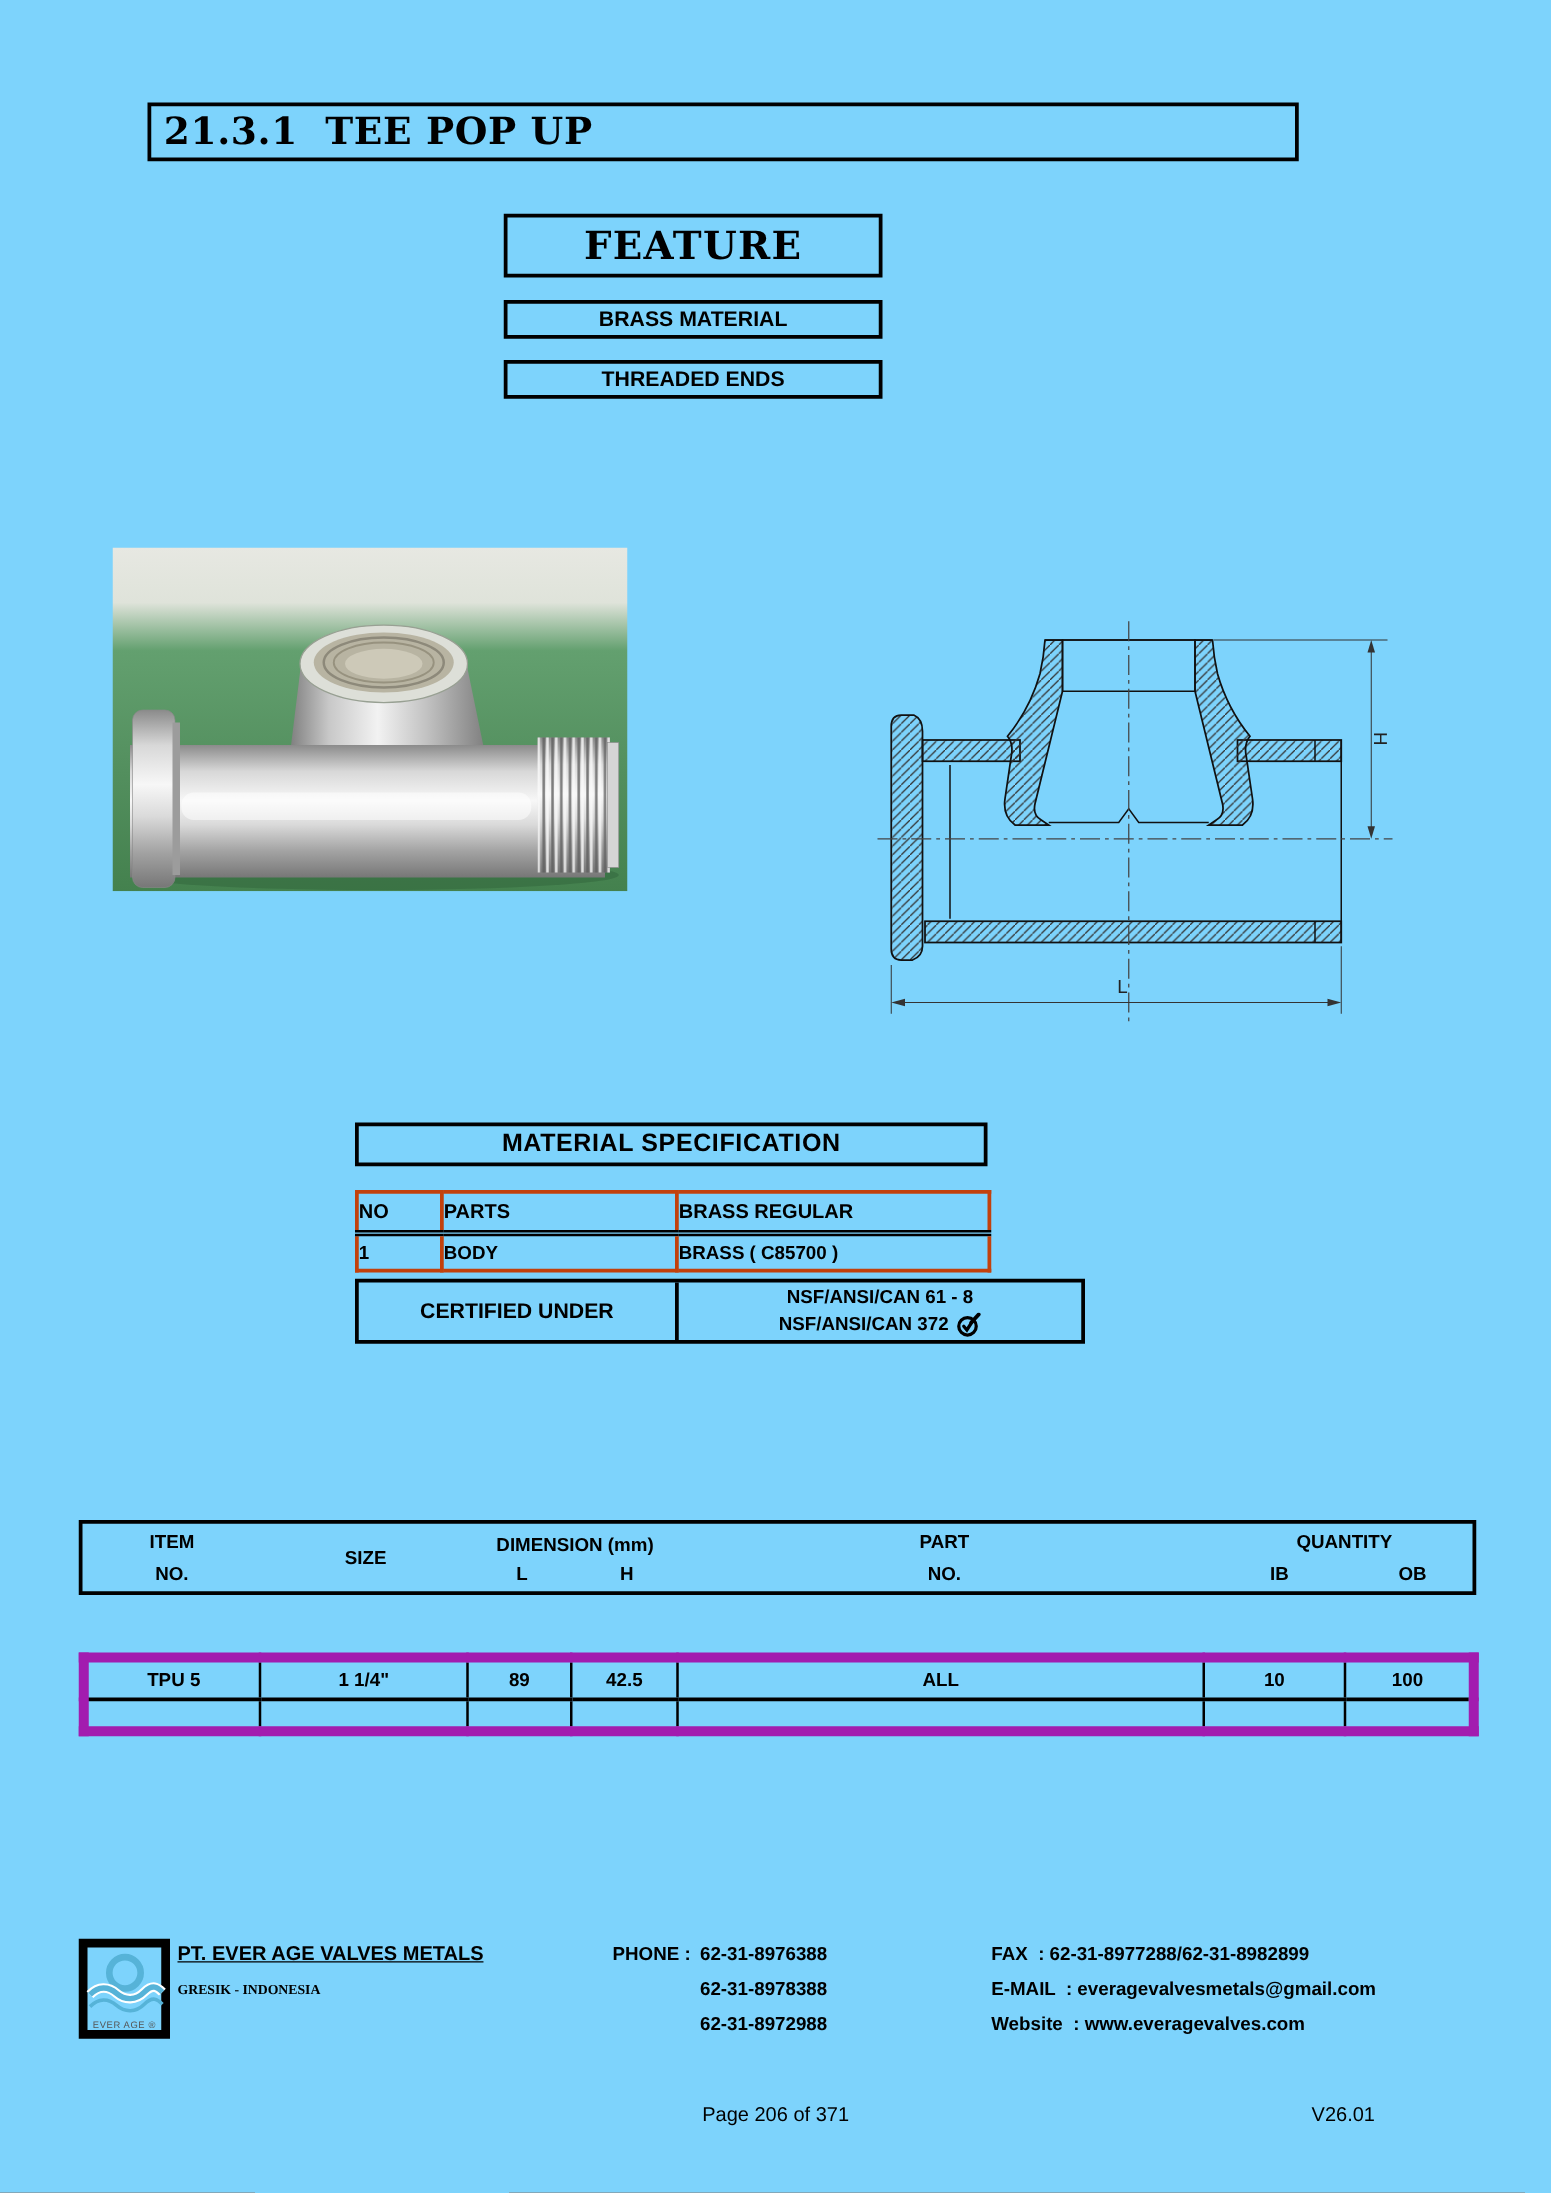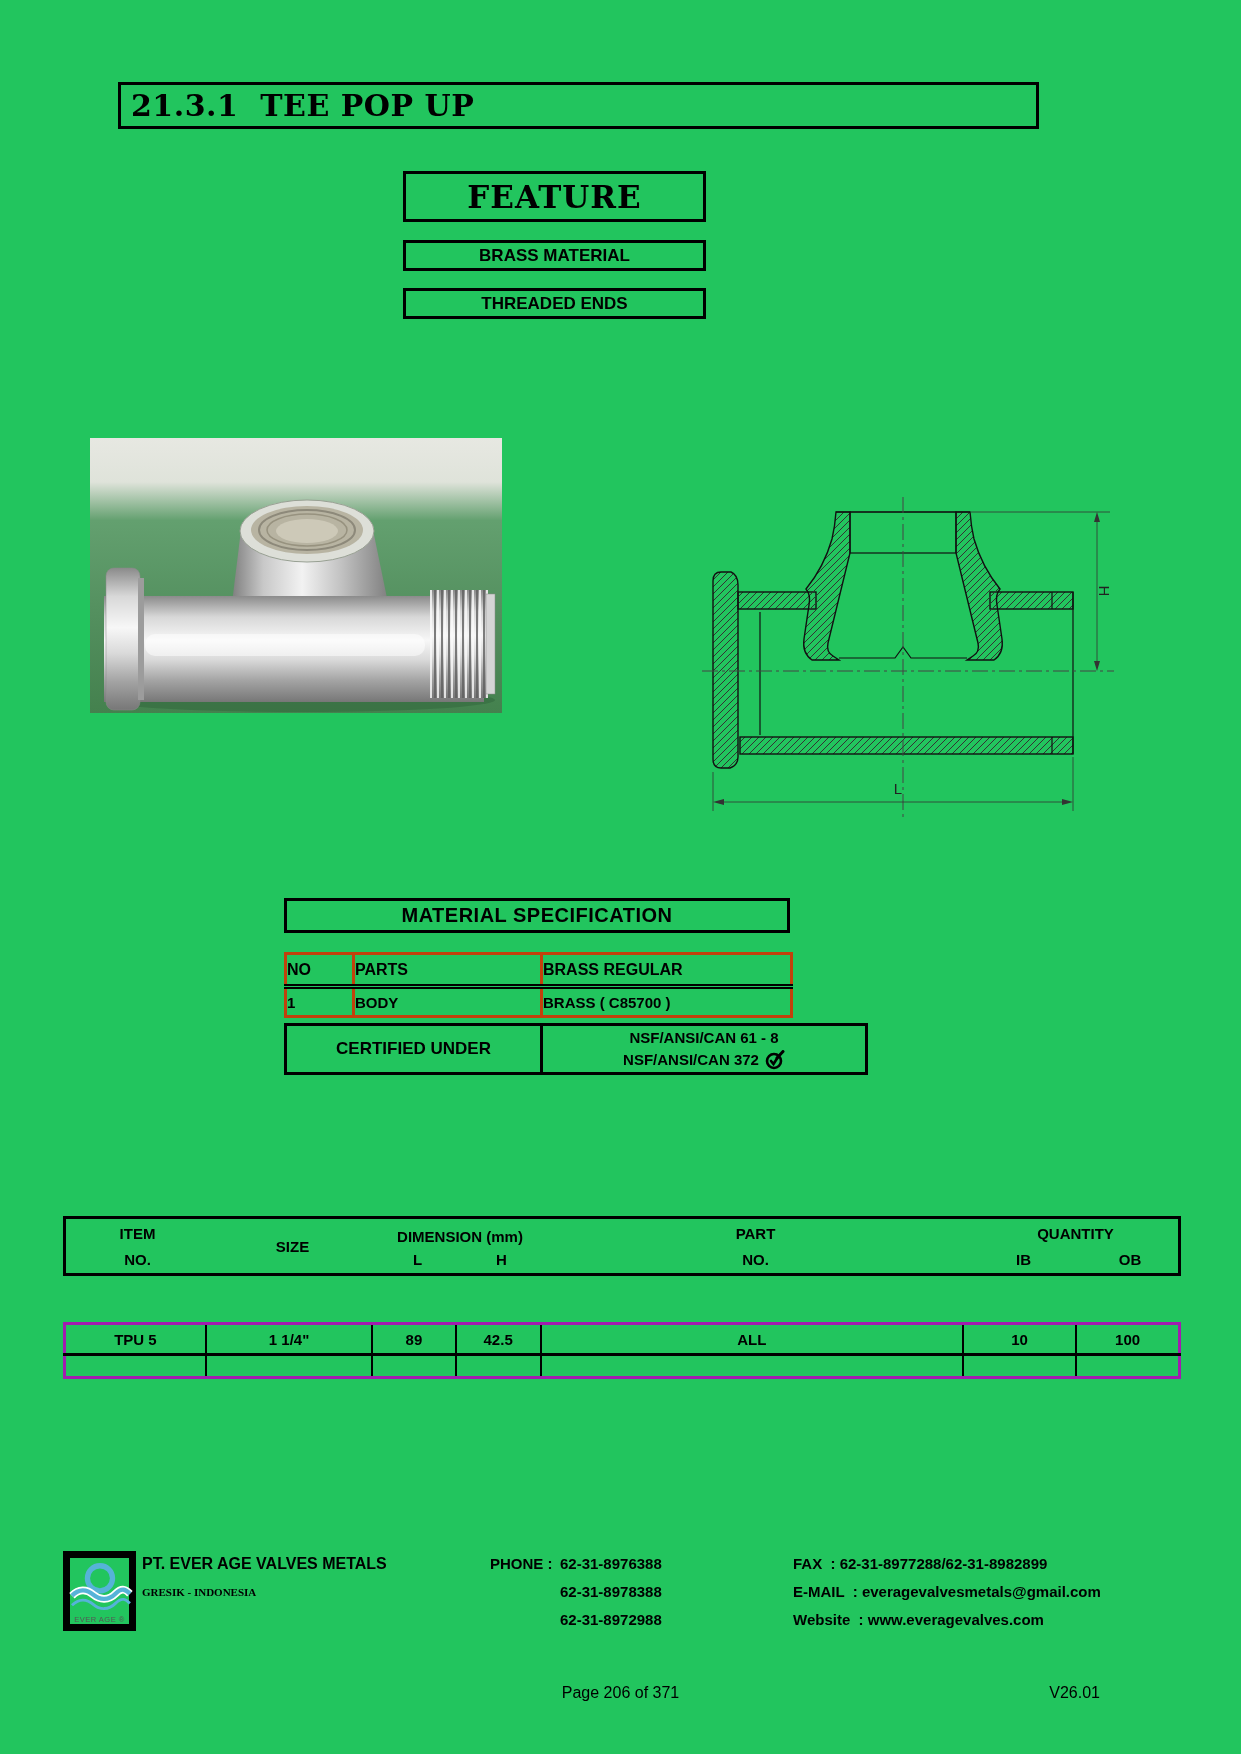--- a/index.html
+++ b/index.html
@@ -1,18 +1,18 @@
 <!DOCTYPE html>
 <html><head>
 <meta charset="utf-8">
 <style>
   html,body { margin:0; padding:0; background:#888; }
   .page {
     position:relative; width:1241px; height:1754px; margin:0 auto;
-    background:#22c55e; font-family:"Liberation Sans", sans-serif; color:#000;
+    background:#7dd3fc; font-family:"Liberation Sans", sans-serif; color:#000;
     overflow:hidden;
   }
   .abs { position:absolute; box-sizing:border-box; }
   .pre { white-space:pre; }
   .box { border:3px solid #000; display:flex; align-items:center; justify-content:center; box-sizing:border-box; }
   .serif { font-family:"DejaVu Serif", serif; font-weight:bold; }
 
   
   .title-box { left:118px; top:82px; width:921px; height:47px; justify-content:flex-start; padding-left:10px; }
   .title-text { font-size:30px; letter-spacing:0.5px; }
@@ -36,30 +36,30 @@
   .cert-box { left:284px; top:1023px; width:584px; height:52px; border:3px solid #000; display:flex; }
   .cert-left { width:253px; border-right:3px solid #000; display:flex; align-items:center; justify-content:center; font-size:17px; font-weight:bold; }
   .cert-right { flex:1; display:flex; flex-direction:column; align-items:center; justify-content:center; font-size:15px; font-weight:bold; line-height:22px; }
   .cert-line { display:flex; align-items:center; }
   .nsf-mark { margin-left:6px; }
 
   
   .ith { left:63px; top:1216px; width:1118px; height:60px; border:3px solid #000; }
   .ith span { position:absolute; text-align:center; font-weight:bold; font-size:15px; height:20px; line-height:20px; }
 
-  .data-table { position:absolute; left:63px; top:1322px; width:1118px; border-collapse:collapse; table-layout:fixed; border:3px solid #a21caf; }
+  .data-table { position:absolute; left:63px; top:1322px; width:1118px; border-collapse:collapse; table-layout:fixed; border:8px solid #a21caf; }
   .data-table td { border:2px solid #000; text-align:center; font-weight:bold; font-size:15px; padding:0; }
   .data-table tr.r1 td { height:28px; border-bottom:3px solid #000; }
   .data-table tr.r2 td { height:20px; }
 
   
   .logo-box { left:63px; top:1551px; width:73px; height:80px; border:7px solid #000000; display:flex; flex-direction:column; align-items:center; }
   .logo-caption { font-size:7.5px; color:#555; letter-spacing:0.5px; margin-top:1px; }
   .f-line { position:absolute; font-weight:bold; font-size:15px; height:22px; line-height:22px; }
-  .company-name { left:142px; top:1553px; font-size:16px; }
+  .company-name { left:142px; top:1553px; font-size:16px;text-decoration:underline; }
   .company-city { left:142px; top:1581px; font-size:11px;font-family:Liberation Serif, serif; }
   .page-info { left:0; top:1684px; width:1241px; text-align:center; font-size:16px; }
   .version { left:980px; top:1684px; width:120px; text-align:right; font-size:16px; }
 </style>
 </head>
 <body>
 
 <div class="page">
 
   <div class="abs box title-box">

